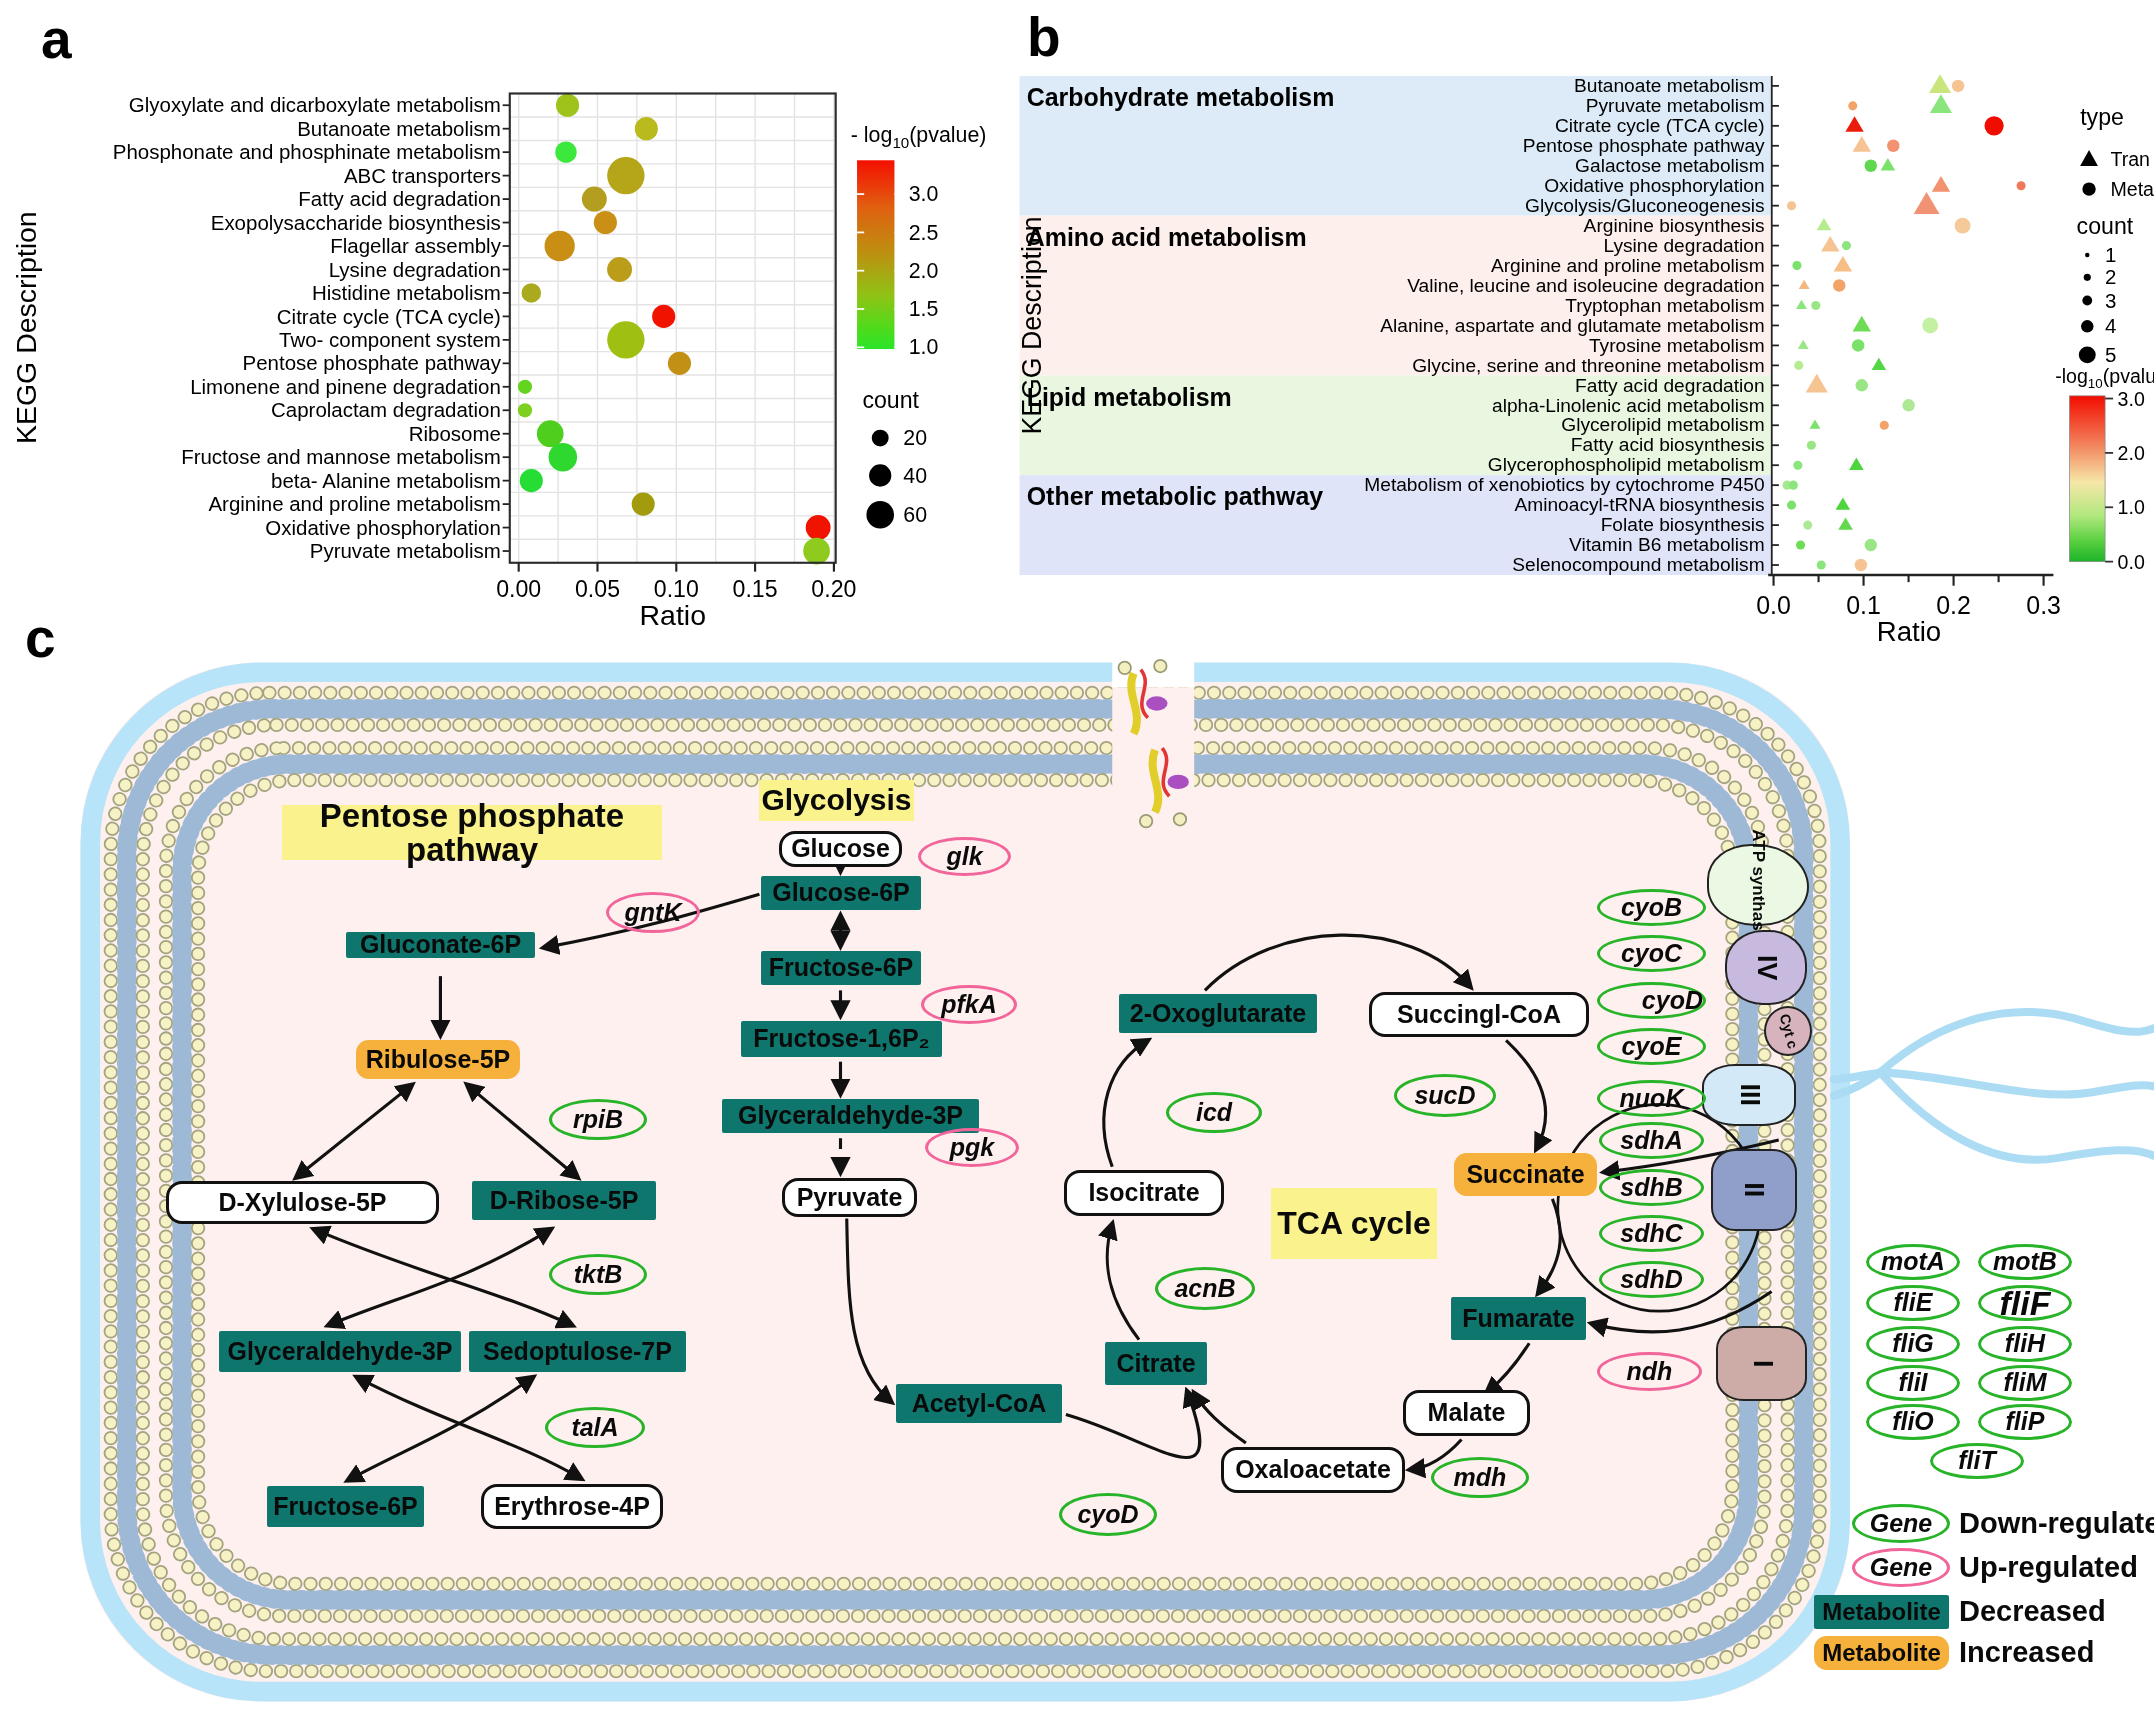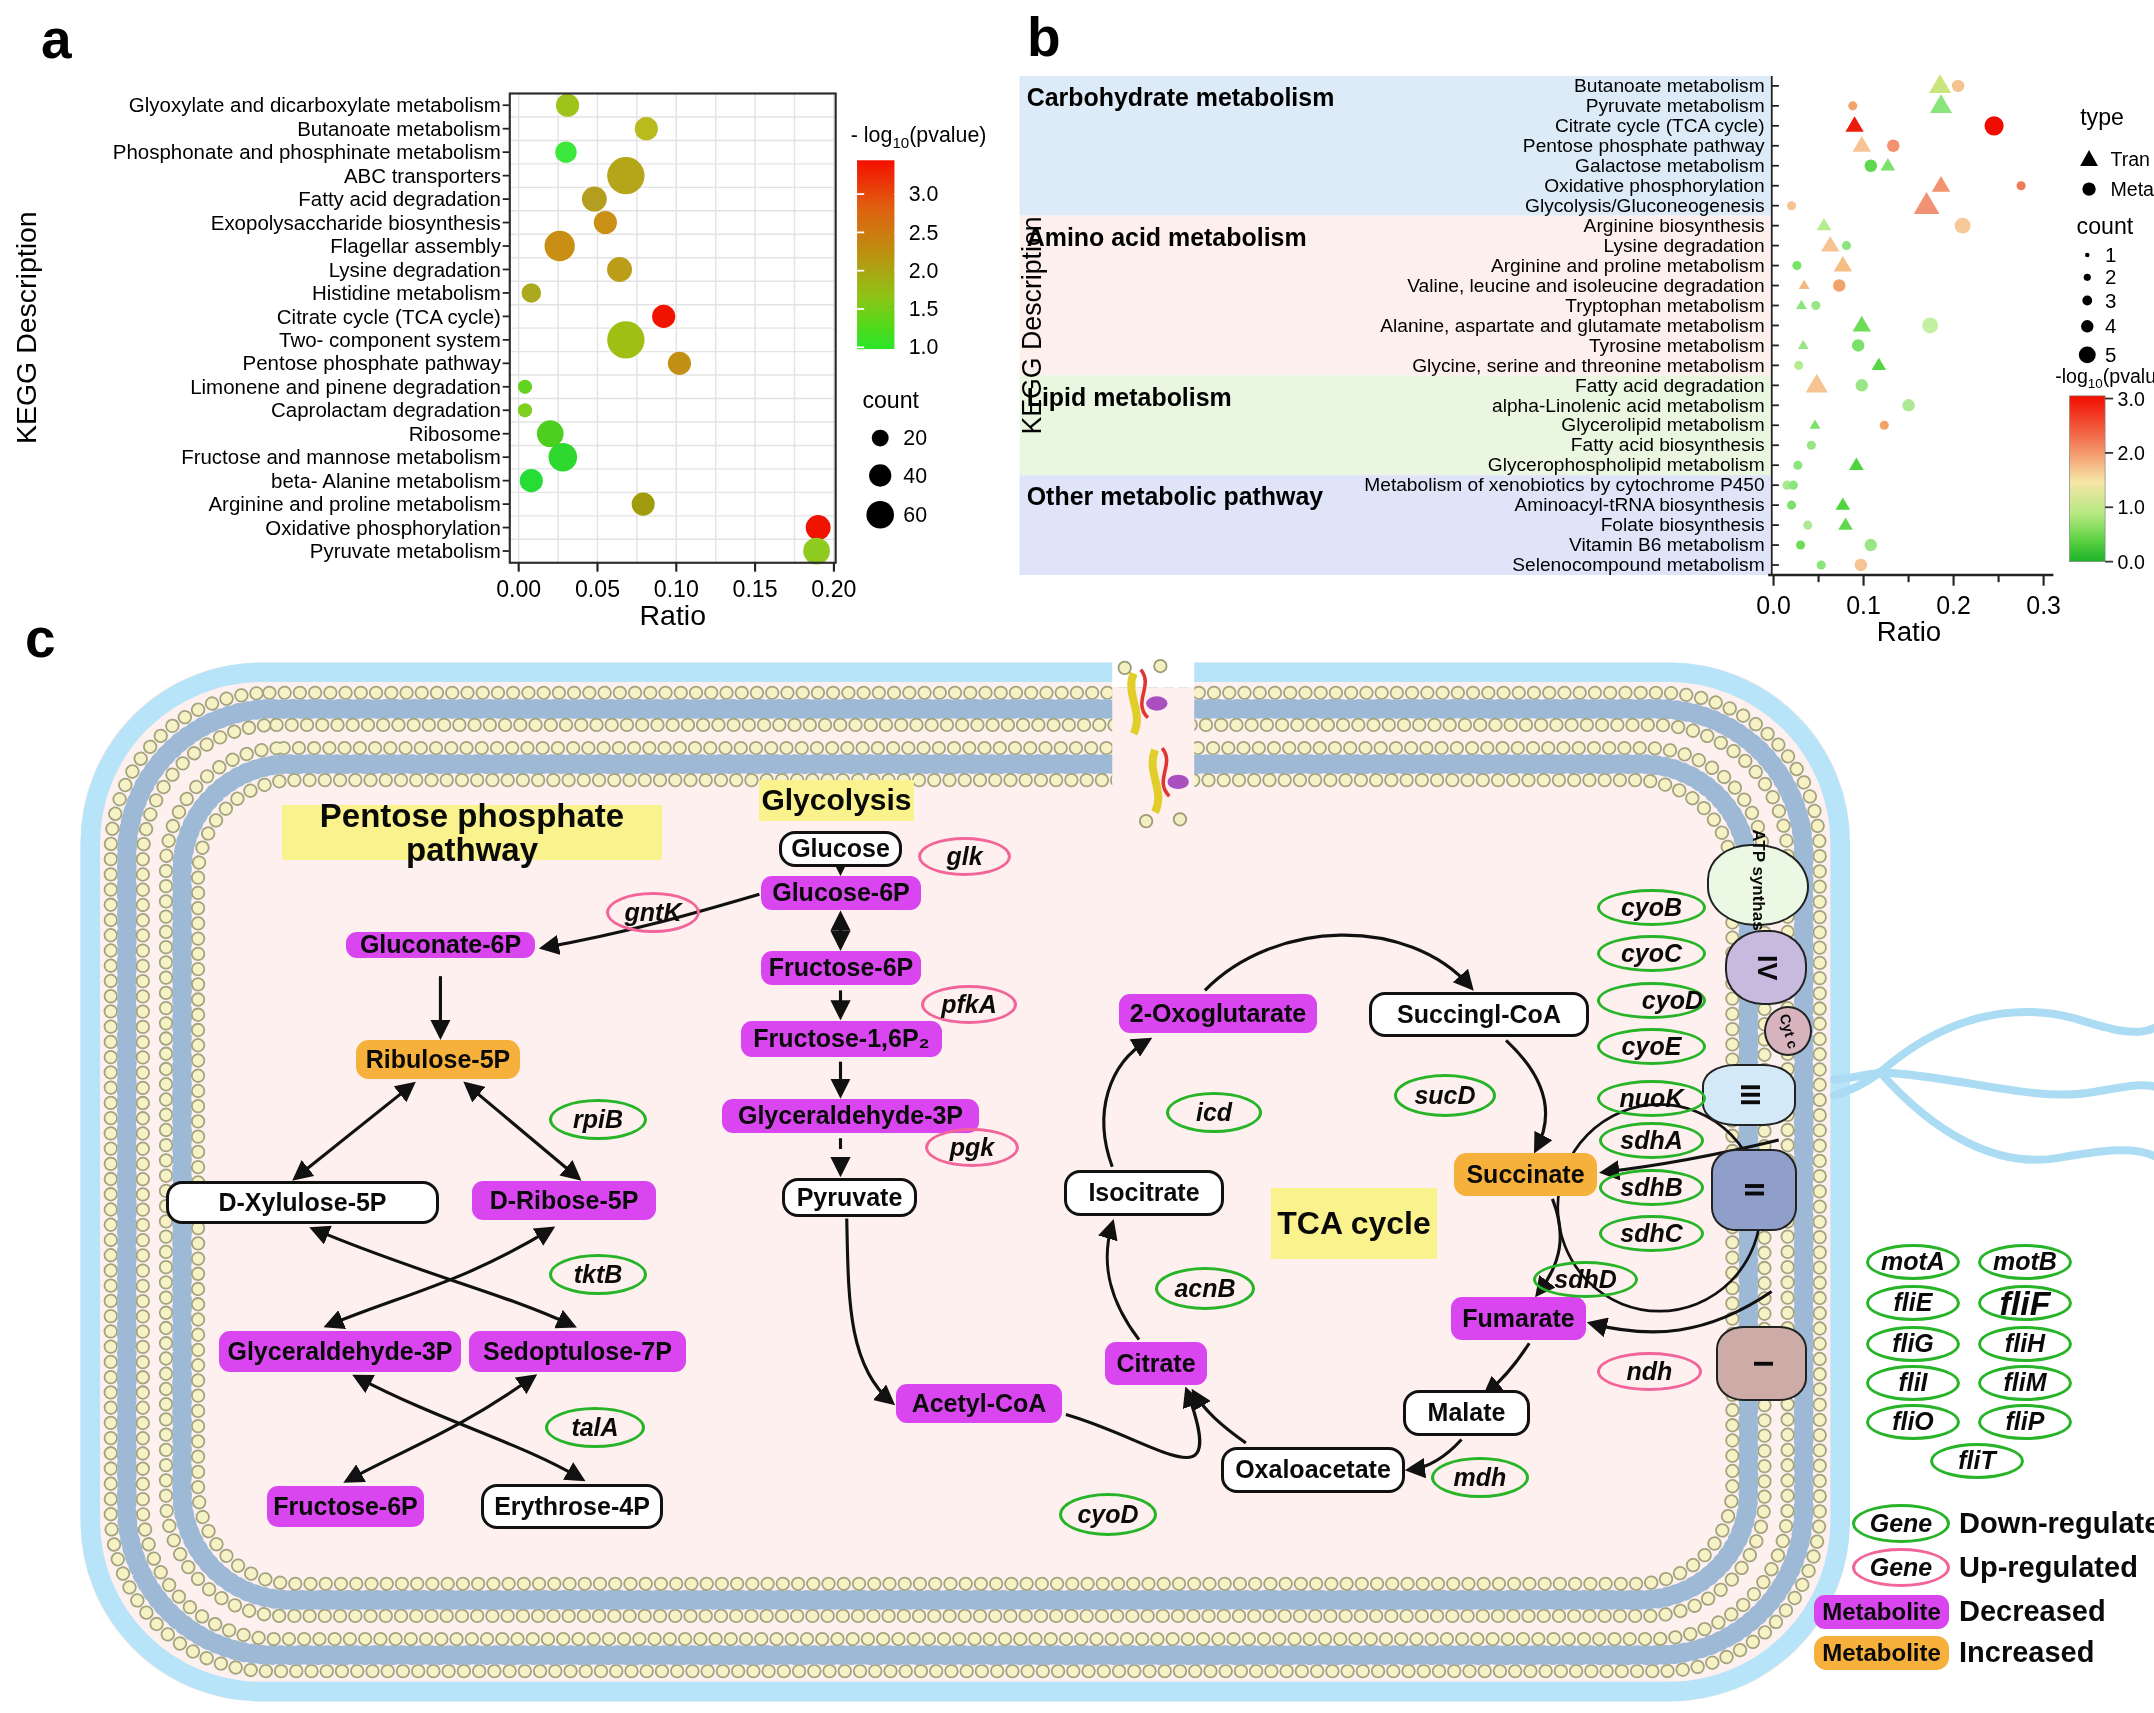--- a/index.html
+++ b/index.html
@@ -4,21 +4,21 @@
 <style>
   html,body{margin:0;padding:0;background:#fff;}
   #root{position:relative;width:2155px;height:1714px;background:#fff;overflow:hidden;
         font-family:"Liberation Sans","DejaVu Sans",sans-serif;}
   .panel-letter{position:absolute;font-size:55px;font-weight:bold;color:#000;}
   svg text{font-family:"Liberation Sans","DejaVu Sans",sans-serif;}
   #panel-c{position:absolute;left:0;top:634px;width:2155px;height:1079px;}
   #svg-c{position:absolute;left:0;top:0;}
   .c-node{position:absolute;display:flex;align-items:center;justify-content:center;
           box-sizing:border-box;font-weight:bold;color:#0a0a0a;text-align:center;line-height:1.02;}
-  .k-met-dec{background:#d946ef;border-radius:11px;}
+  .k-met-dec{background:#0f766e;border-radius:2px;}
   .k-met-inc{background:#f6b03c;border-radius:12.5px;}
   .k-met-neu{background:#ffffff;border:3.6px solid #111;border-radius:16px;}
   .k-gene-down{border:3.6px solid #28b428;border-radius:50%;font-style:italic;}
   .k-gene-up{border:3.6px solid #f2659b;border-radius:50%;font-style:italic;}
   .k-title{background:#faf28d;}
   .k-plain{justify-content:flex-start;text-align:left;}
   .k-complex{border:2.7px solid #222;}
 </style>
 </head>
 <body>
@@ -561,21 +561,21 @@
         </div>
         <div class="c-node k-gene-down" style="left: 1599px; top: 488px; width: 105px; height: 37px; font-size: 25px;">
           <span>sdhA</span>
         </div>
         <div class="c-node k-gene-down" style="left: 1599px; top: 535px; width: 105px; height: 37px; font-size: 25px;">
           <span>sdhB</span>
         </div>
         <div class="c-node k-gene-down" style="left: 1599px; top: 581px; width: 105px; height: 37px; font-size: 25px;">
           <span>sdhC</span>
         </div>
-        <div class="c-node k-gene-down" style="left: 1533px; top: 627px; width: 105px; height: 37px; font-size: 25px;">
+        <div class="c-node k-gene-down" style="left: 1599px; top: 627px; width: 105px; height: 37px; font-size: 25px;">
           <span>sdhD</span>
         </div>
         <div class="c-node k-gene-up" style="left: 1597px; top: 718px; width: 105px; height: 39px; font-size: 25px;">
           <span>ndh</span>
         </div>
         <div class="c-node k-gene-down" style="left: 1866px; top: 610px; width: 94px; height: 36px; font-size: 25px;">
           <span>motA</span>
         </div>
         <div class="c-node k-gene-down" style="left: 1978px; top: 610px; width: 94px; height: 36px; font-size: 25px;">
           <span>motB</span>

